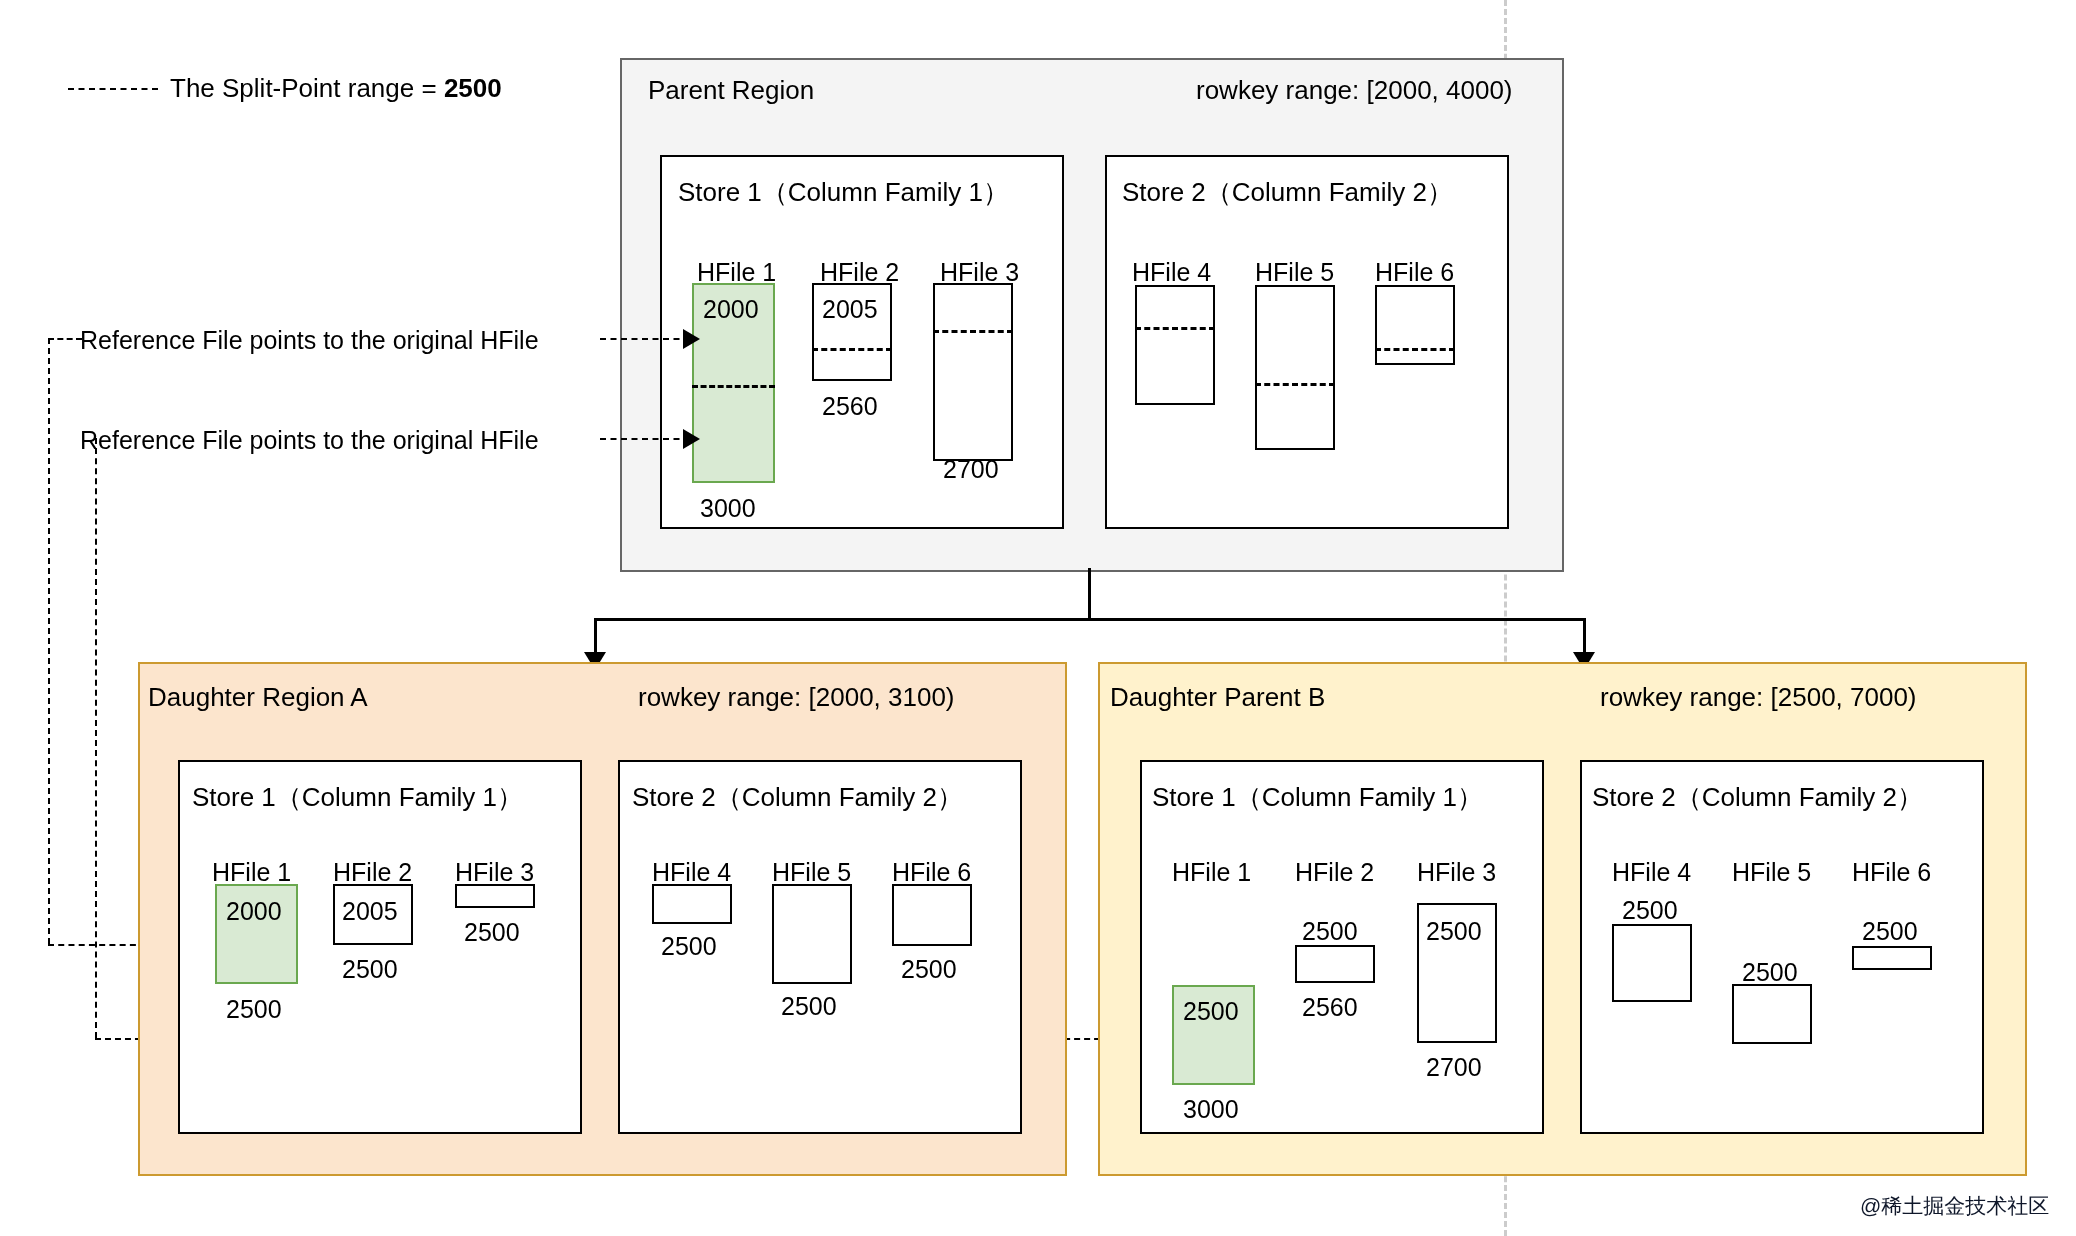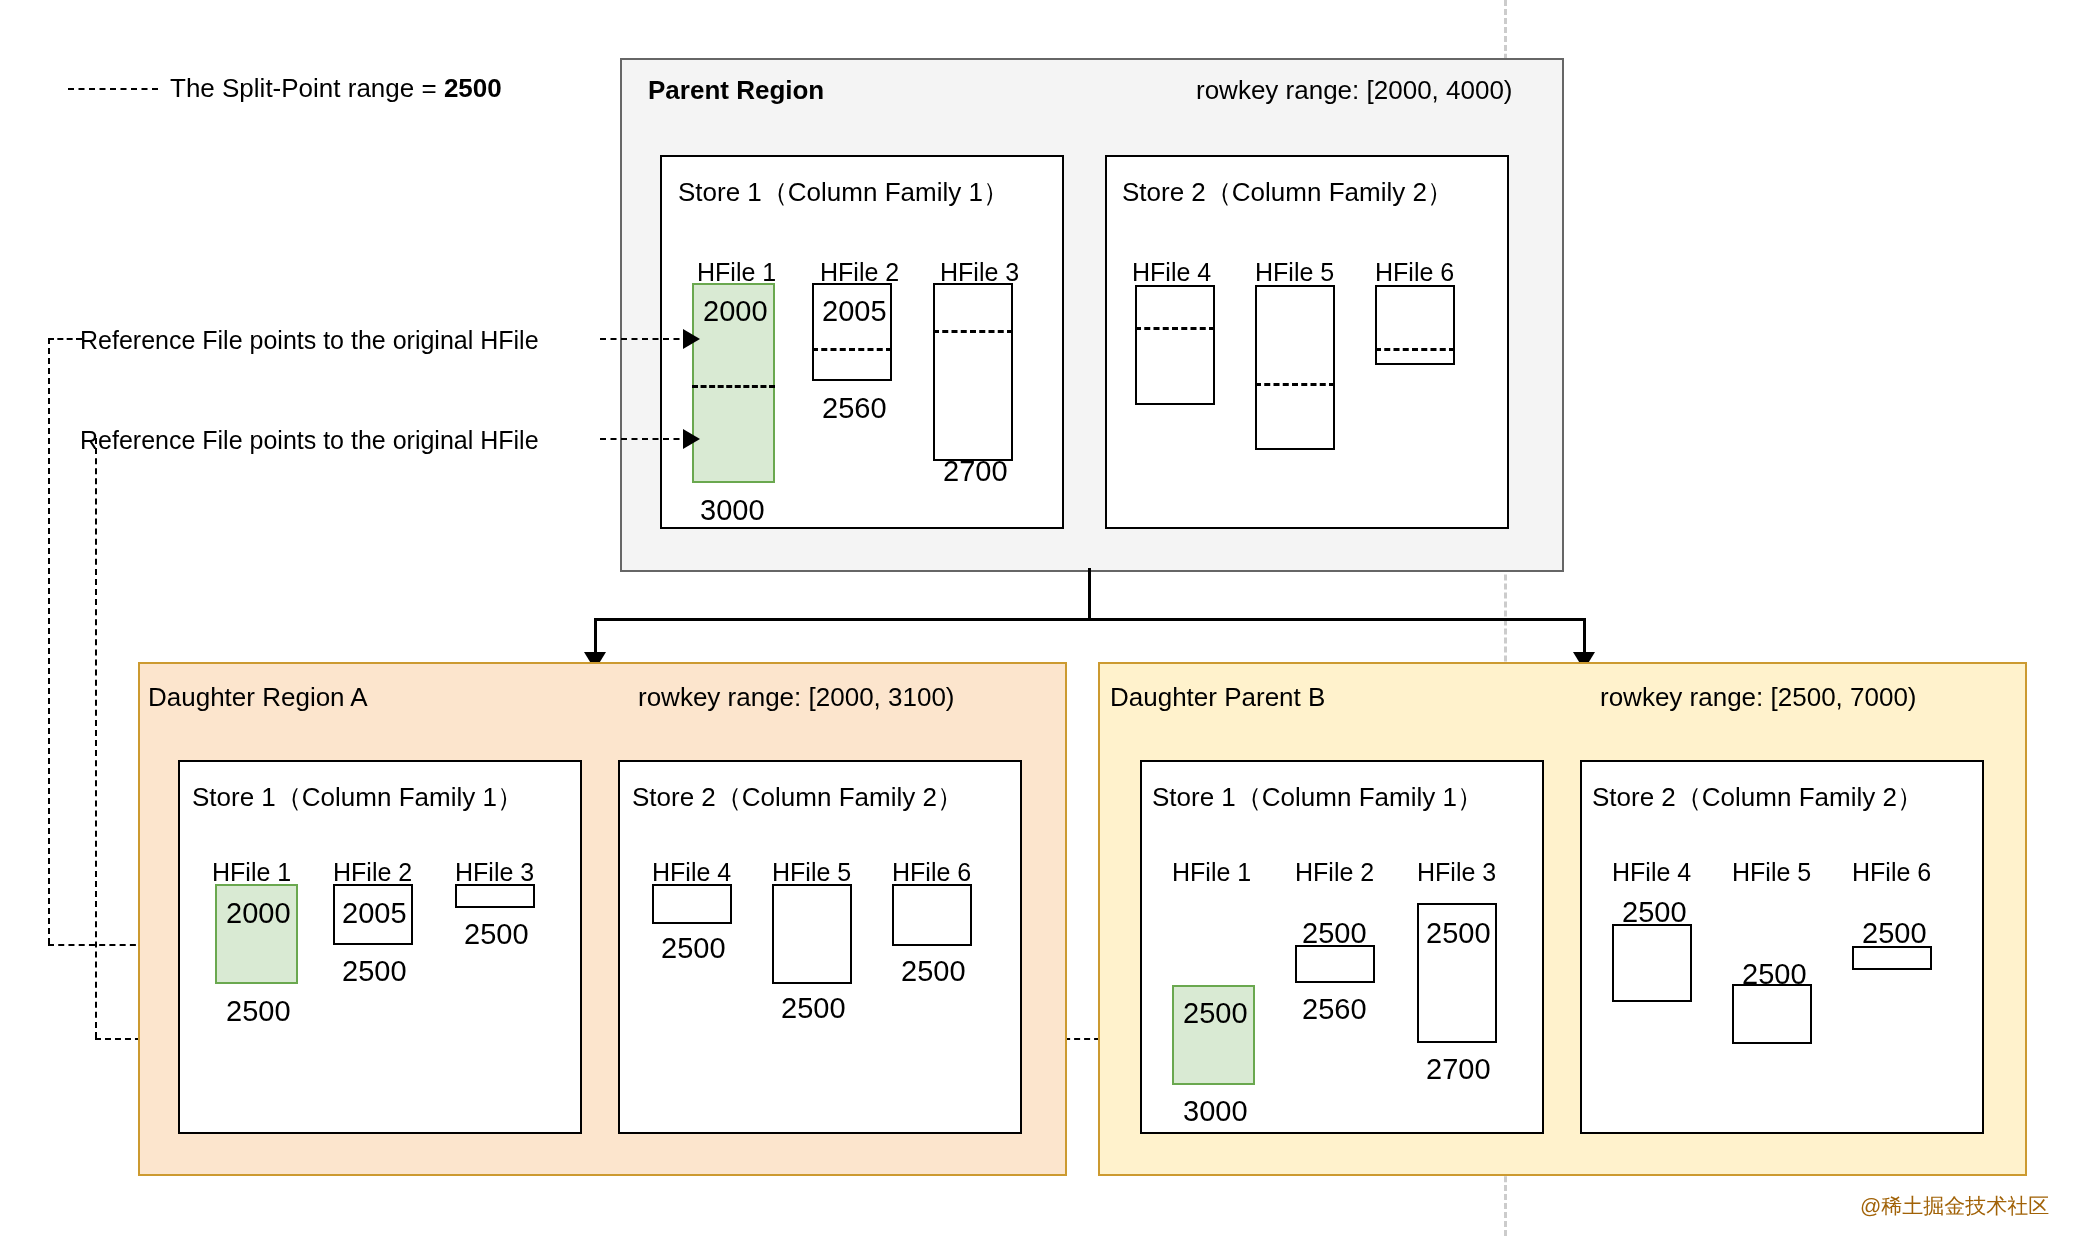--- a/index.html
+++ b/index.html
@@ -17,32 +17,32 @@
     border-top:2px dashed #000;
   }
   #legend-label{left:170px;top:75px;font-size:26px;}
   #legend-label b{font-weight:bold;}
 
   
   #parent-region{
     left:620px;top:58px;width:940px;height:510px;
     background:#f4f4f4;border:2px solid #666666;
   }
-  #parent-title{left:648px;top:75px;font-size:26px;font-weight:bold;}
+  #parent-title{left:648px;top:75px;font-size:26px;}
   #parent-range{left:1196px;top:75px;font-size:26px;}
 
   .store-box{
     position:absolute;background:#ffffff;border:2px solid #000000;
   }
   .store-title{position:absolute;font-size:26px;white-space:nowrap;}
 
   .hfile-label{position:absolute;font-size:25px;white-space:nowrap;}
   .hfile-box{position:absolute;border:2px solid #000000;background:#ffffff;box-sizing:border-box;}
   .hfile-box.green{background:#d9ead3;border-color:#6aa84f;}
-  .hfile-val{position:absolute;font-size:29px;white-space:nowrap;}
+  .hfile-val{position:absolute;font-size:25px;white-space:nowrap;}
   .dash-h{position:absolute;border-top:3px dashed #000000;height:0;}
 
   
   #daughter-a{
     left:138px;top:662px;width:925px;height:510px;
     background:#fce5cd;border:2px solid #cc9a30;
   }
   #daughter-b{
     left:1098px;top:662px;width:925px;height:510px;
     background:#fff2cc;border:2px solid #cc9a30;
@@ -65,21 +65,21 @@
   }
   .dash-v{position:absolute;width:0;border-left:2px dashed #000000;}
   .dash-hh{position:absolute;height:0;border-top:2px dashed #000000;}
 
   #splitline{
     left:1504px;top:0;height:1236px;width:0;
     border-left:3px dashed #cccccc;
   }
 
   #watermark{
-    left:1860px;top:1192px;font-size:21px;color:#a16207;white-space:nowrap;
+    left:1860px;top:1192px;font-size:21px;color:#0f172a;white-space:nowrap;
   }
 </style>
 </head>
 <body>
 
 <div class="abs" id="legend-line"></div>
 <div class="abs txt" id="legend-label"><span>The Split-Point range = </span><b>2500</b></div>
 
 <div class="abs" id="splitline"></div>
 

